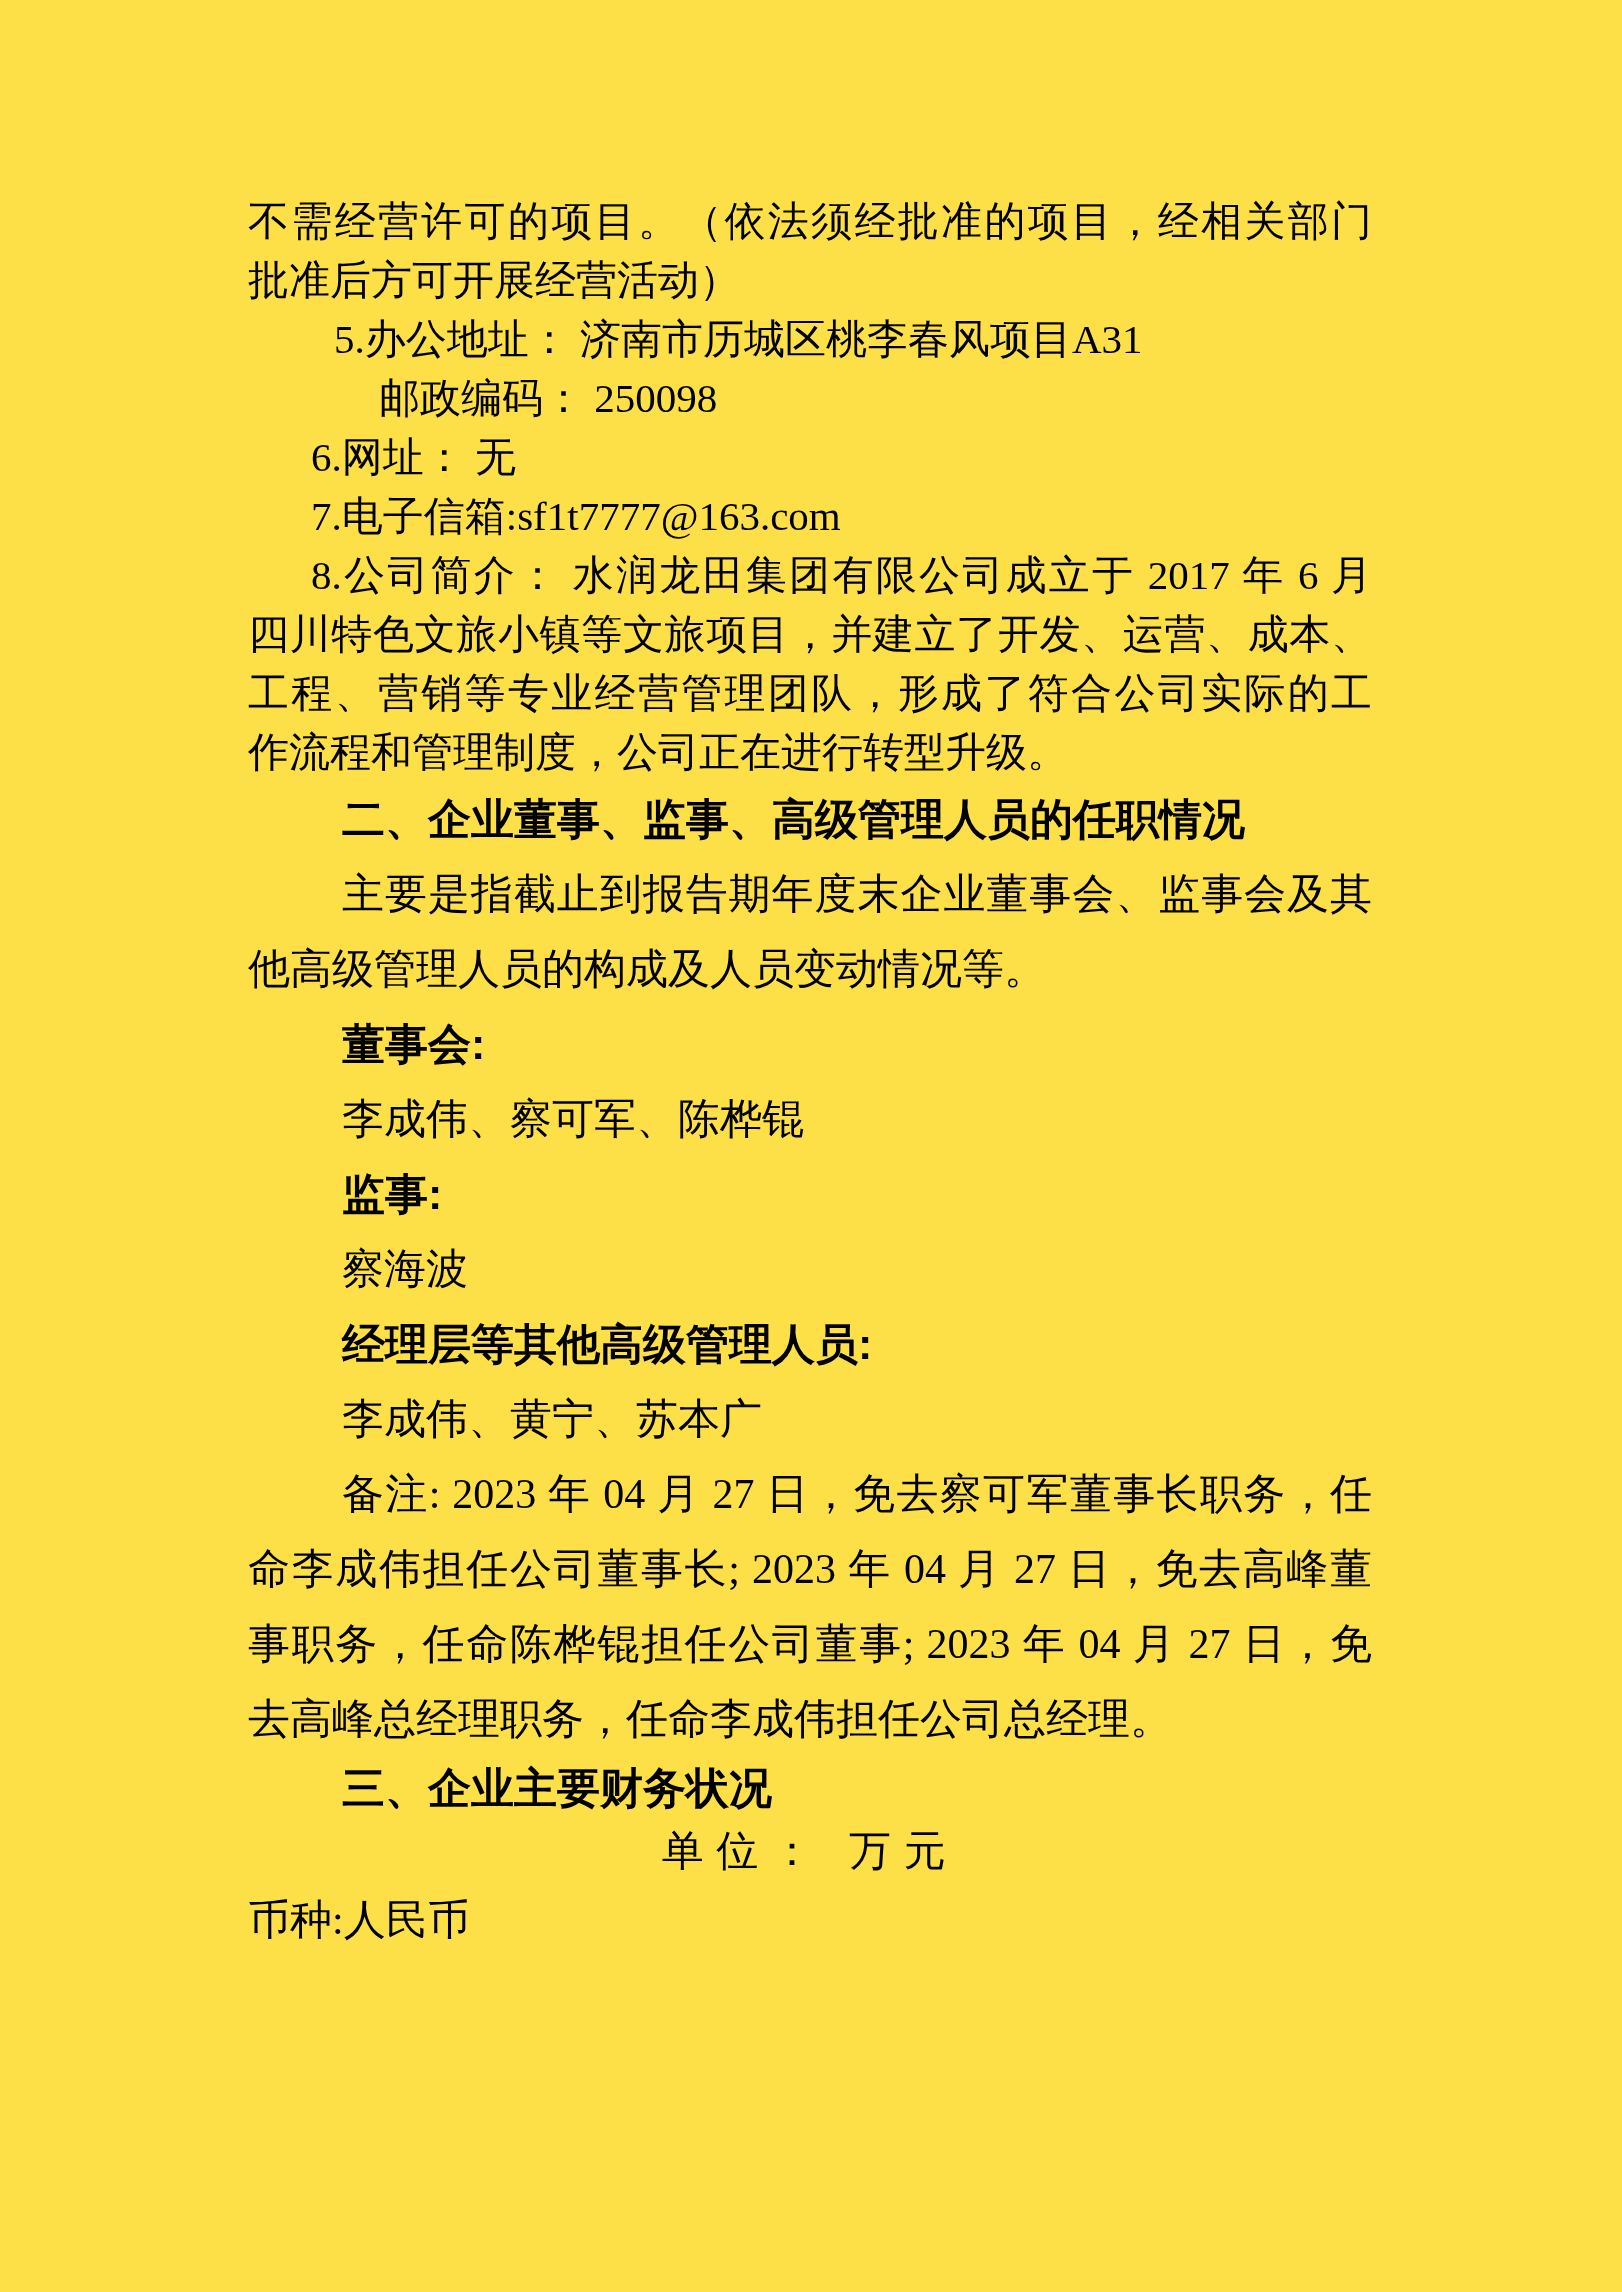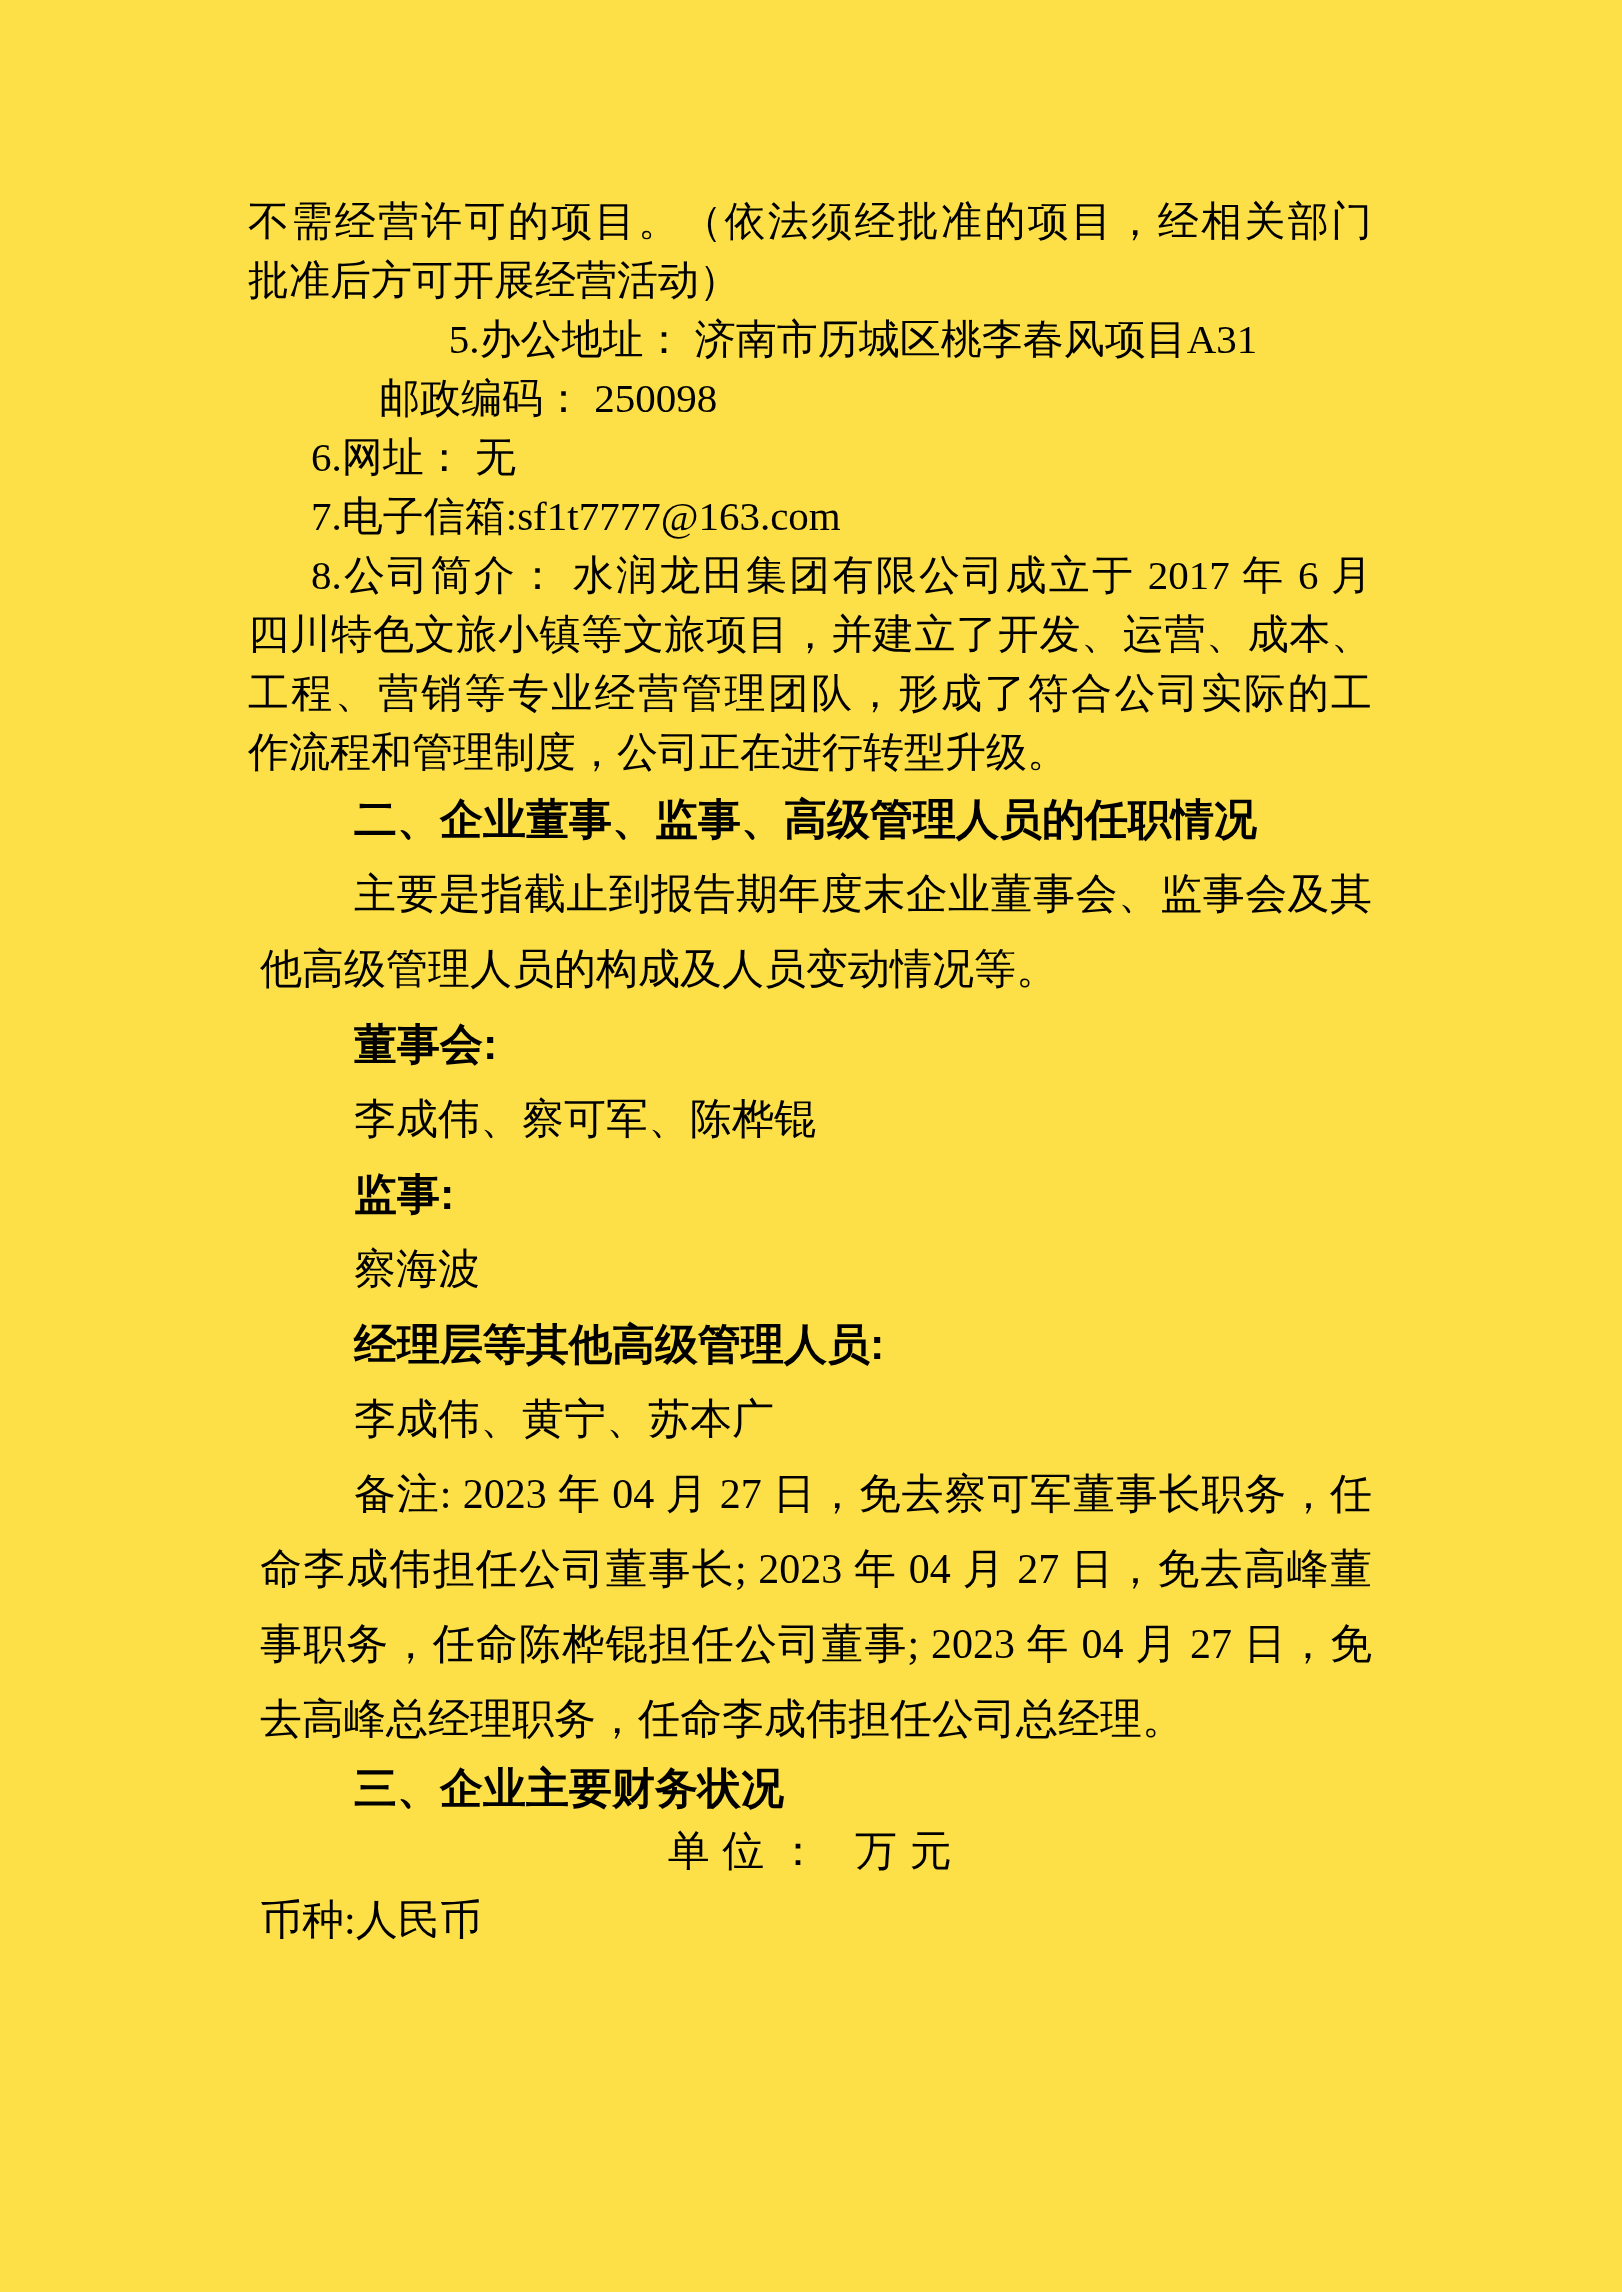--- a/index.html
+++ b/index.html
@@ -29,36 +29,35 @@
     height: 59px;
     white-space: nowrap;
   }
   
   .lb {
     font-family: "Liberation Serif", "DejaVu Serif", serif;
     font-size: 42px;
     line-height: 75px;
     height: 75px;
     white-space: nowrap;
-    margin-left: 12px;
   }
   
   .hd {
     font-family: "Liberation Sans", "DejaVu Sans", sans-serif;
     font-weight: bold;
     font-size: 43px;
   }
   .just {
     white-space: normal;
     text-align: justify;
     text-align-last: justify;
   }
   .ind2  { text-indent: 94px; }   
   .indn  { text-indent: 63px; }   
-  .indn5 { text-indent: 86px; text-align: center; }   
+  .indn5 { text-indent: 86px; }   
   .indp  { text-indent: 131px; }  
   .h64   { height: 63px; line-height: 63px; }
   .right {
     text-align: center;
     letter-spacing: 12.7px;
   }
 </style>
 </head>
 <body>
 

